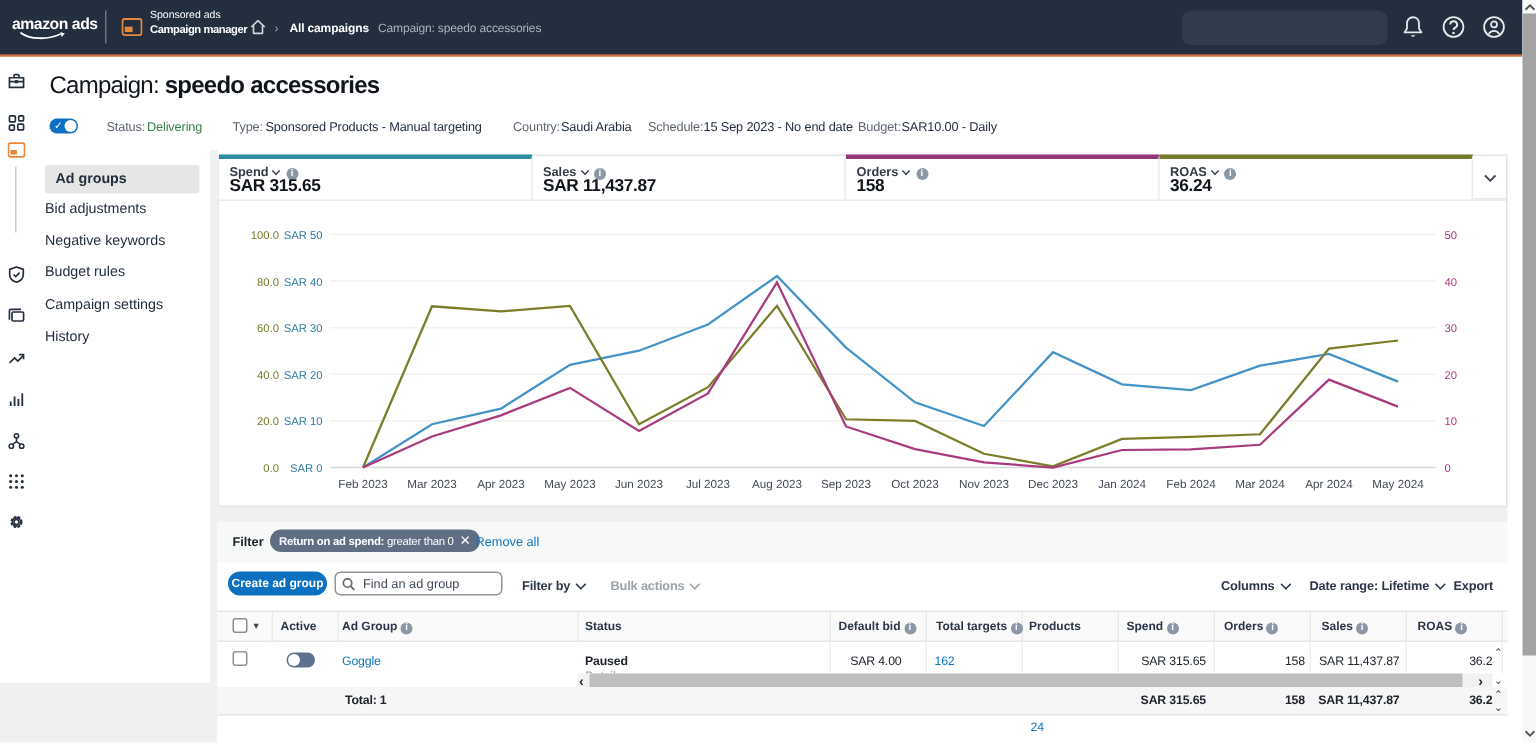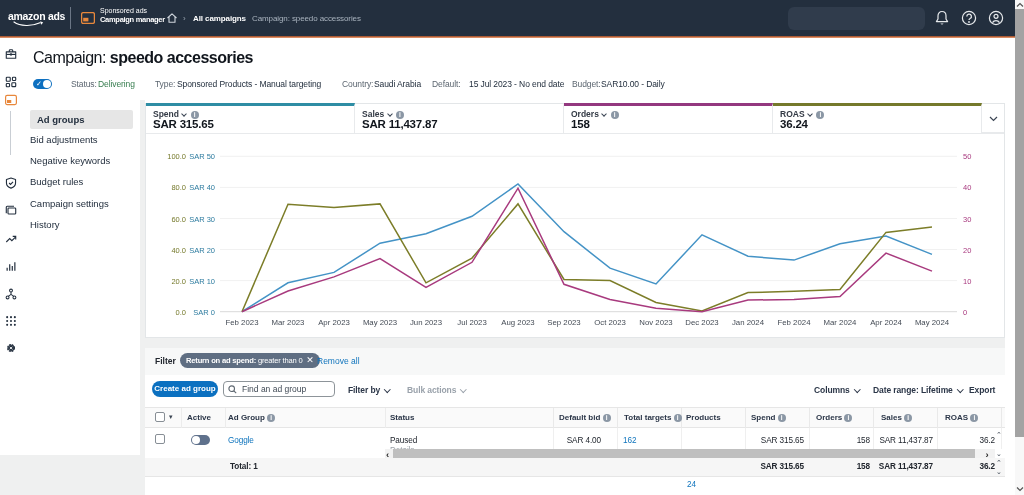--- a/index.html
+++ b/index.html
@@ -180,22 +180,22 @@
 <div class="menu" style="top:219px">History</div>
 
 <div id="h1line">Campaign: <b>speedo accessories</b></div>
 <div class="togon" style="left:33px;top:79px"></div>
 <div class="st" style="left:71px">Status:</div>
 <div class="st grn" style="left:98px">Delivering</div>
 <div class="st" style="left:155px">Type:</div>
 <div class="st sv" style="left:177px">Sponsored Products - Manual targeting</div>
 <div class="st" style="left:342px">Country:</div>
 <div class="st sv" style="left:374px">Saudi Arabia</div>
-<div class="st" style="left:432px">Default:</div>
-<div class="st sv" style="left:469px">15 Jul 2023 - No end date</div>
+<div class="st" style="left:432px">Schedule:</div>
+<div class="st sv" style="left:469px">15 Sep 2023 - No end date</div>
 <div class="st" style="left:572px">Budget:</div>
 <div class="st sv" style="left:601px">SAR10.00 - Daily</div>
 
 <div id="mbox"></div>
 
 <div class="mcard" style="left:146px;width:209px;border-top:3px solid #2e8da4;">
   <div class="mlabel">Spend <span class="mchev"></span> <span class="minfo">i</span></div>
   <div class="mval">SAR 315.65</div>
 </div>
 <div class="mcard" style="left:355px;width:209px;border-top:3px solid #fff;">
@@ -311,21 +311,21 @@
 <div class="th" style="left:686px;">Products</div>
 <div class="th" style="left:751px;">Spend <span class="minfo">i</span></div>
 <div class="th" style="left:816px;">Orders <span class="minfo">i</span></div>
 <div class="th" style="left:881px;">Sales <span class="minfo">i</span></div>
 <div class="th" style="left:945px;">ROAS <span class="minfo">i</span></div>
 
 <div class="abs" style="left:155px;top:434px;width:10px;height:10px;border:1px solid #878e95;border-radius:2px;background:#fff;"></div>
 <div class="abs" style="left:191px;top:435px;width:19px;height:10px;border-radius:5px;background:#5f718c;"></div>
 <div class="abs" style="left:192px;top:436px;width:8px;height:8px;border-radius:50%;background:#fff;"></div>
 <div class="td blue" style="left:228px;text-align:center;">Goggle</div>
-<div class="td" style="left:390px;">Paused</div>
+<div class="td" style="left:390px;font-weight:bold;">Paused</div>
 <div class="td" style="left:390px;top:445.5px;color:#9aa1a8;">Details</div>
 <div class="td" style="left:555px;width:46px;text-align:right;">SAR 4.00</div>
 <div class="td blue" style="left:623px;">162</div>
 <div class="td blue" style="left:687px;margin-top:44px;">24</div>
 <div class="td" style="left:730px;width:74px;text-align:right;">SAR 315.65</div>
 <div class="td" style="left:810px;width:60px;text-align:right;">158</div>
 <div class="td" style="left:863px;width:70px;text-align:right;">SAR 11,437.87</div>
 <div class="td" style="left:947px;width:48px;text-align:right;">36.2</div>
 <div class="abs" style="left:996px;top:431px;font-size:7px;color:#3b4553;">⌃</div>
 <div class="abs" style="left:553px;top:428px;width:1px;height:21px;background:#efefef;"></div>

